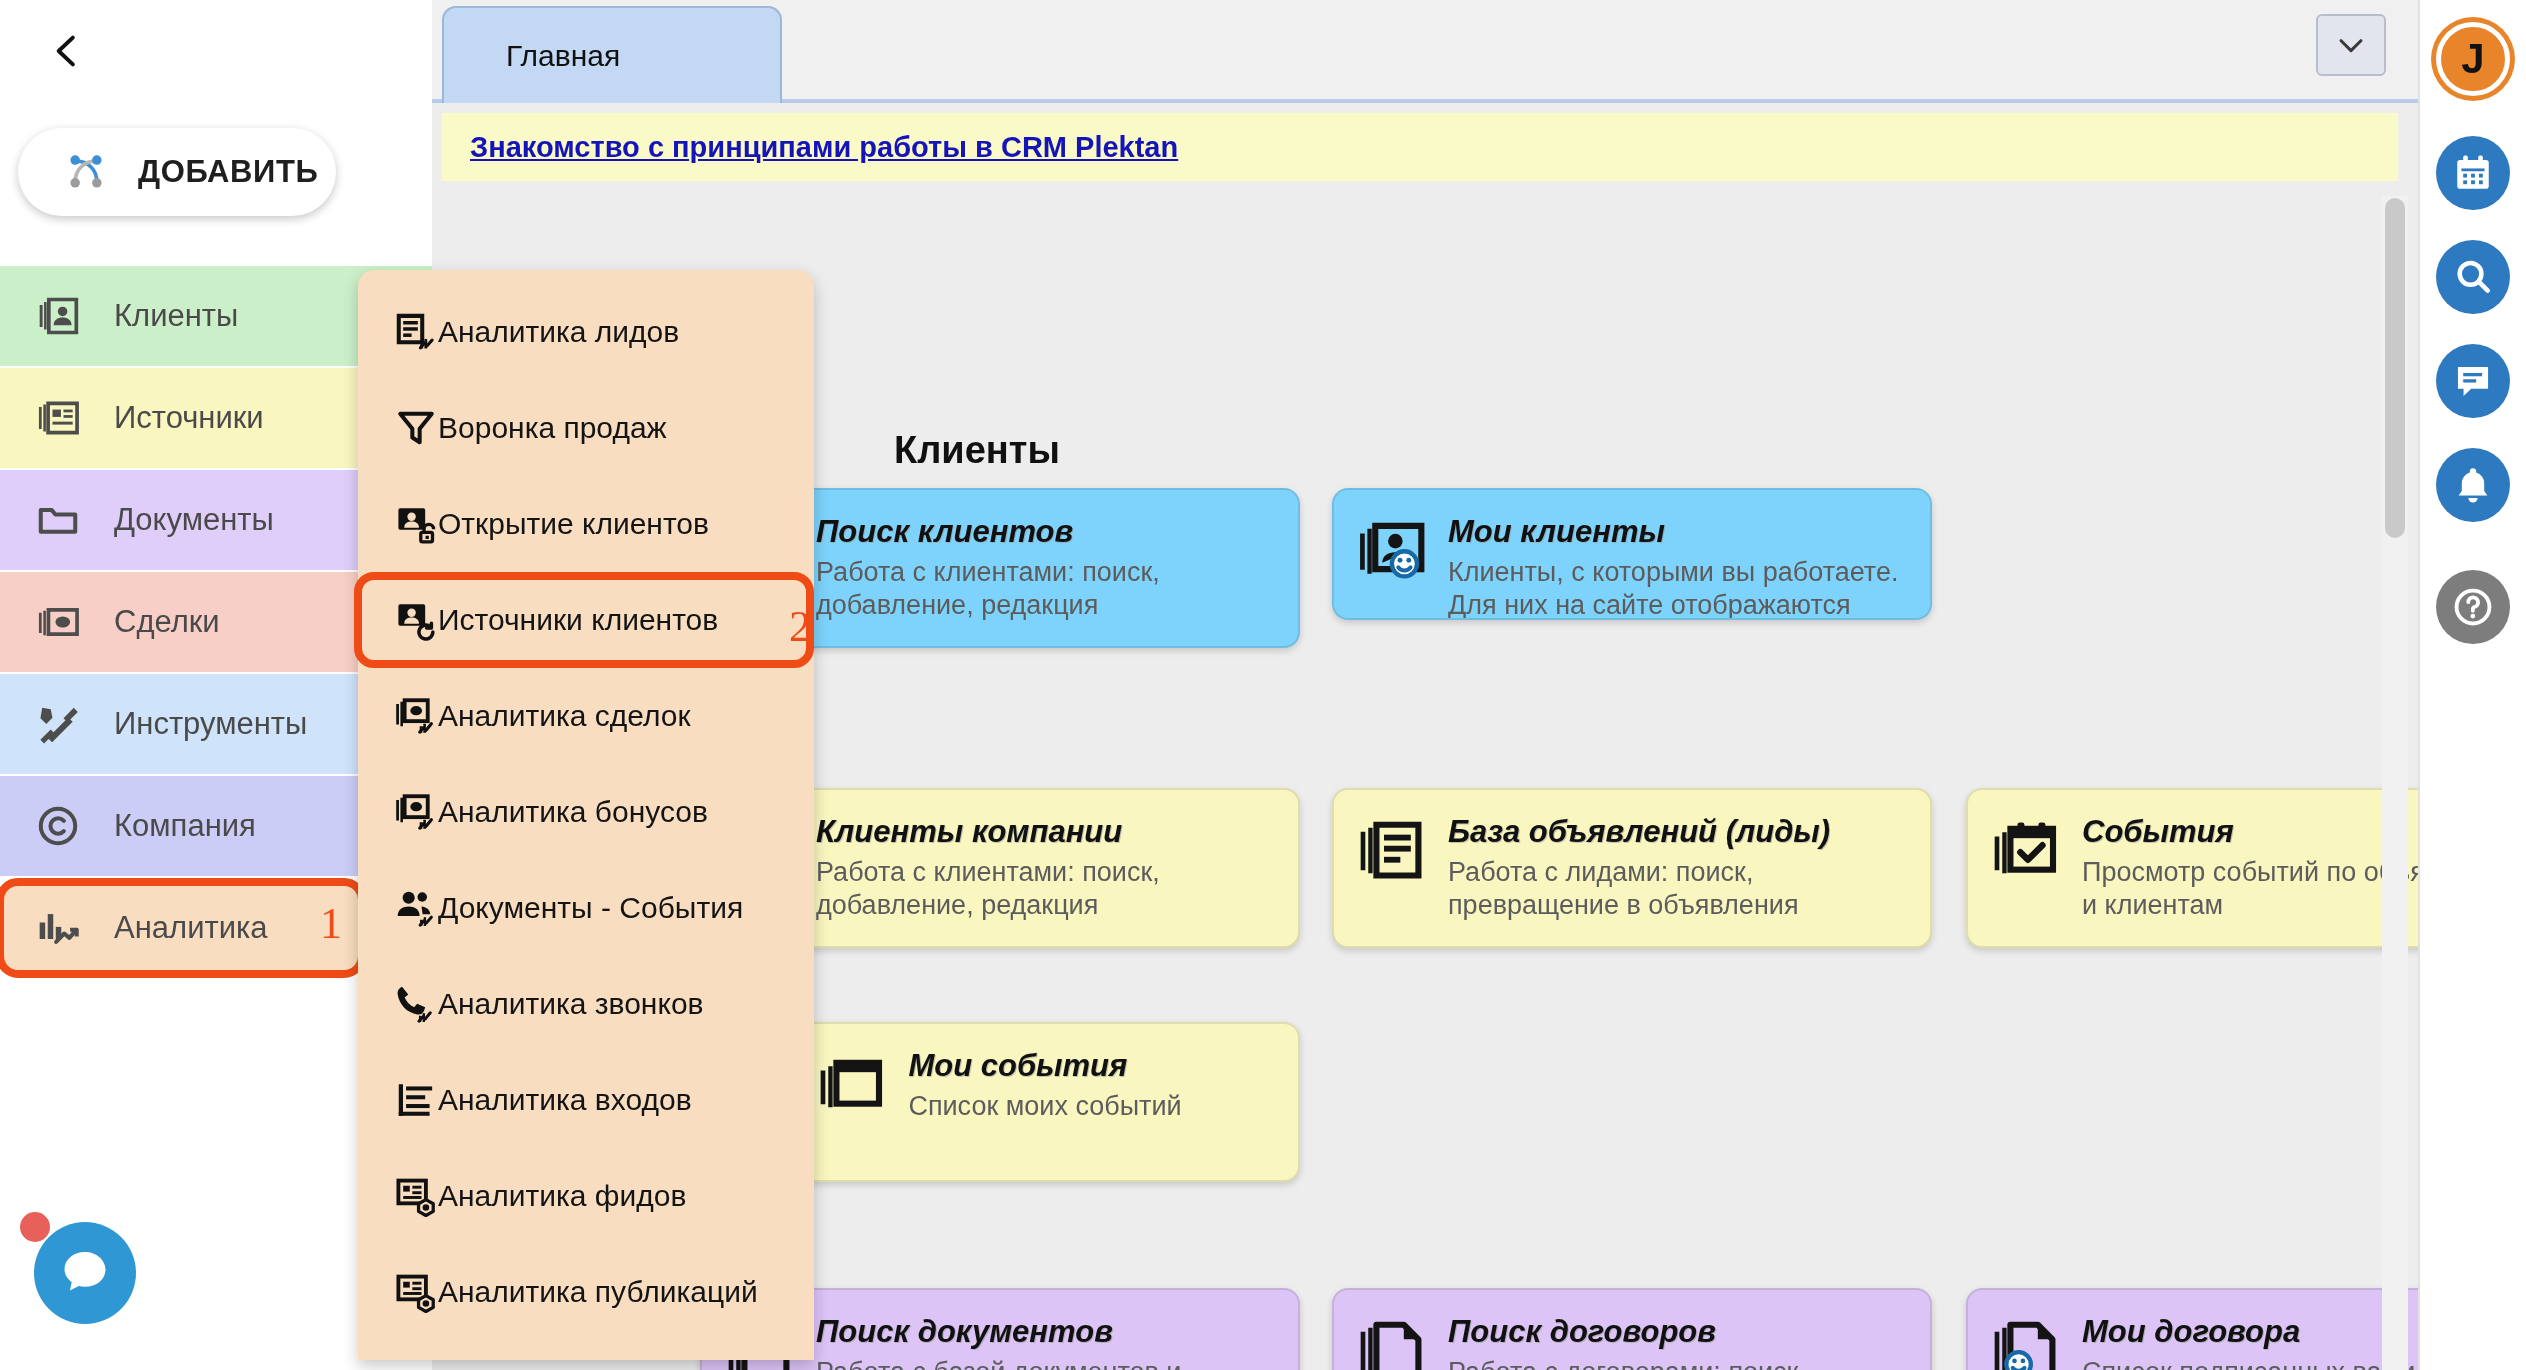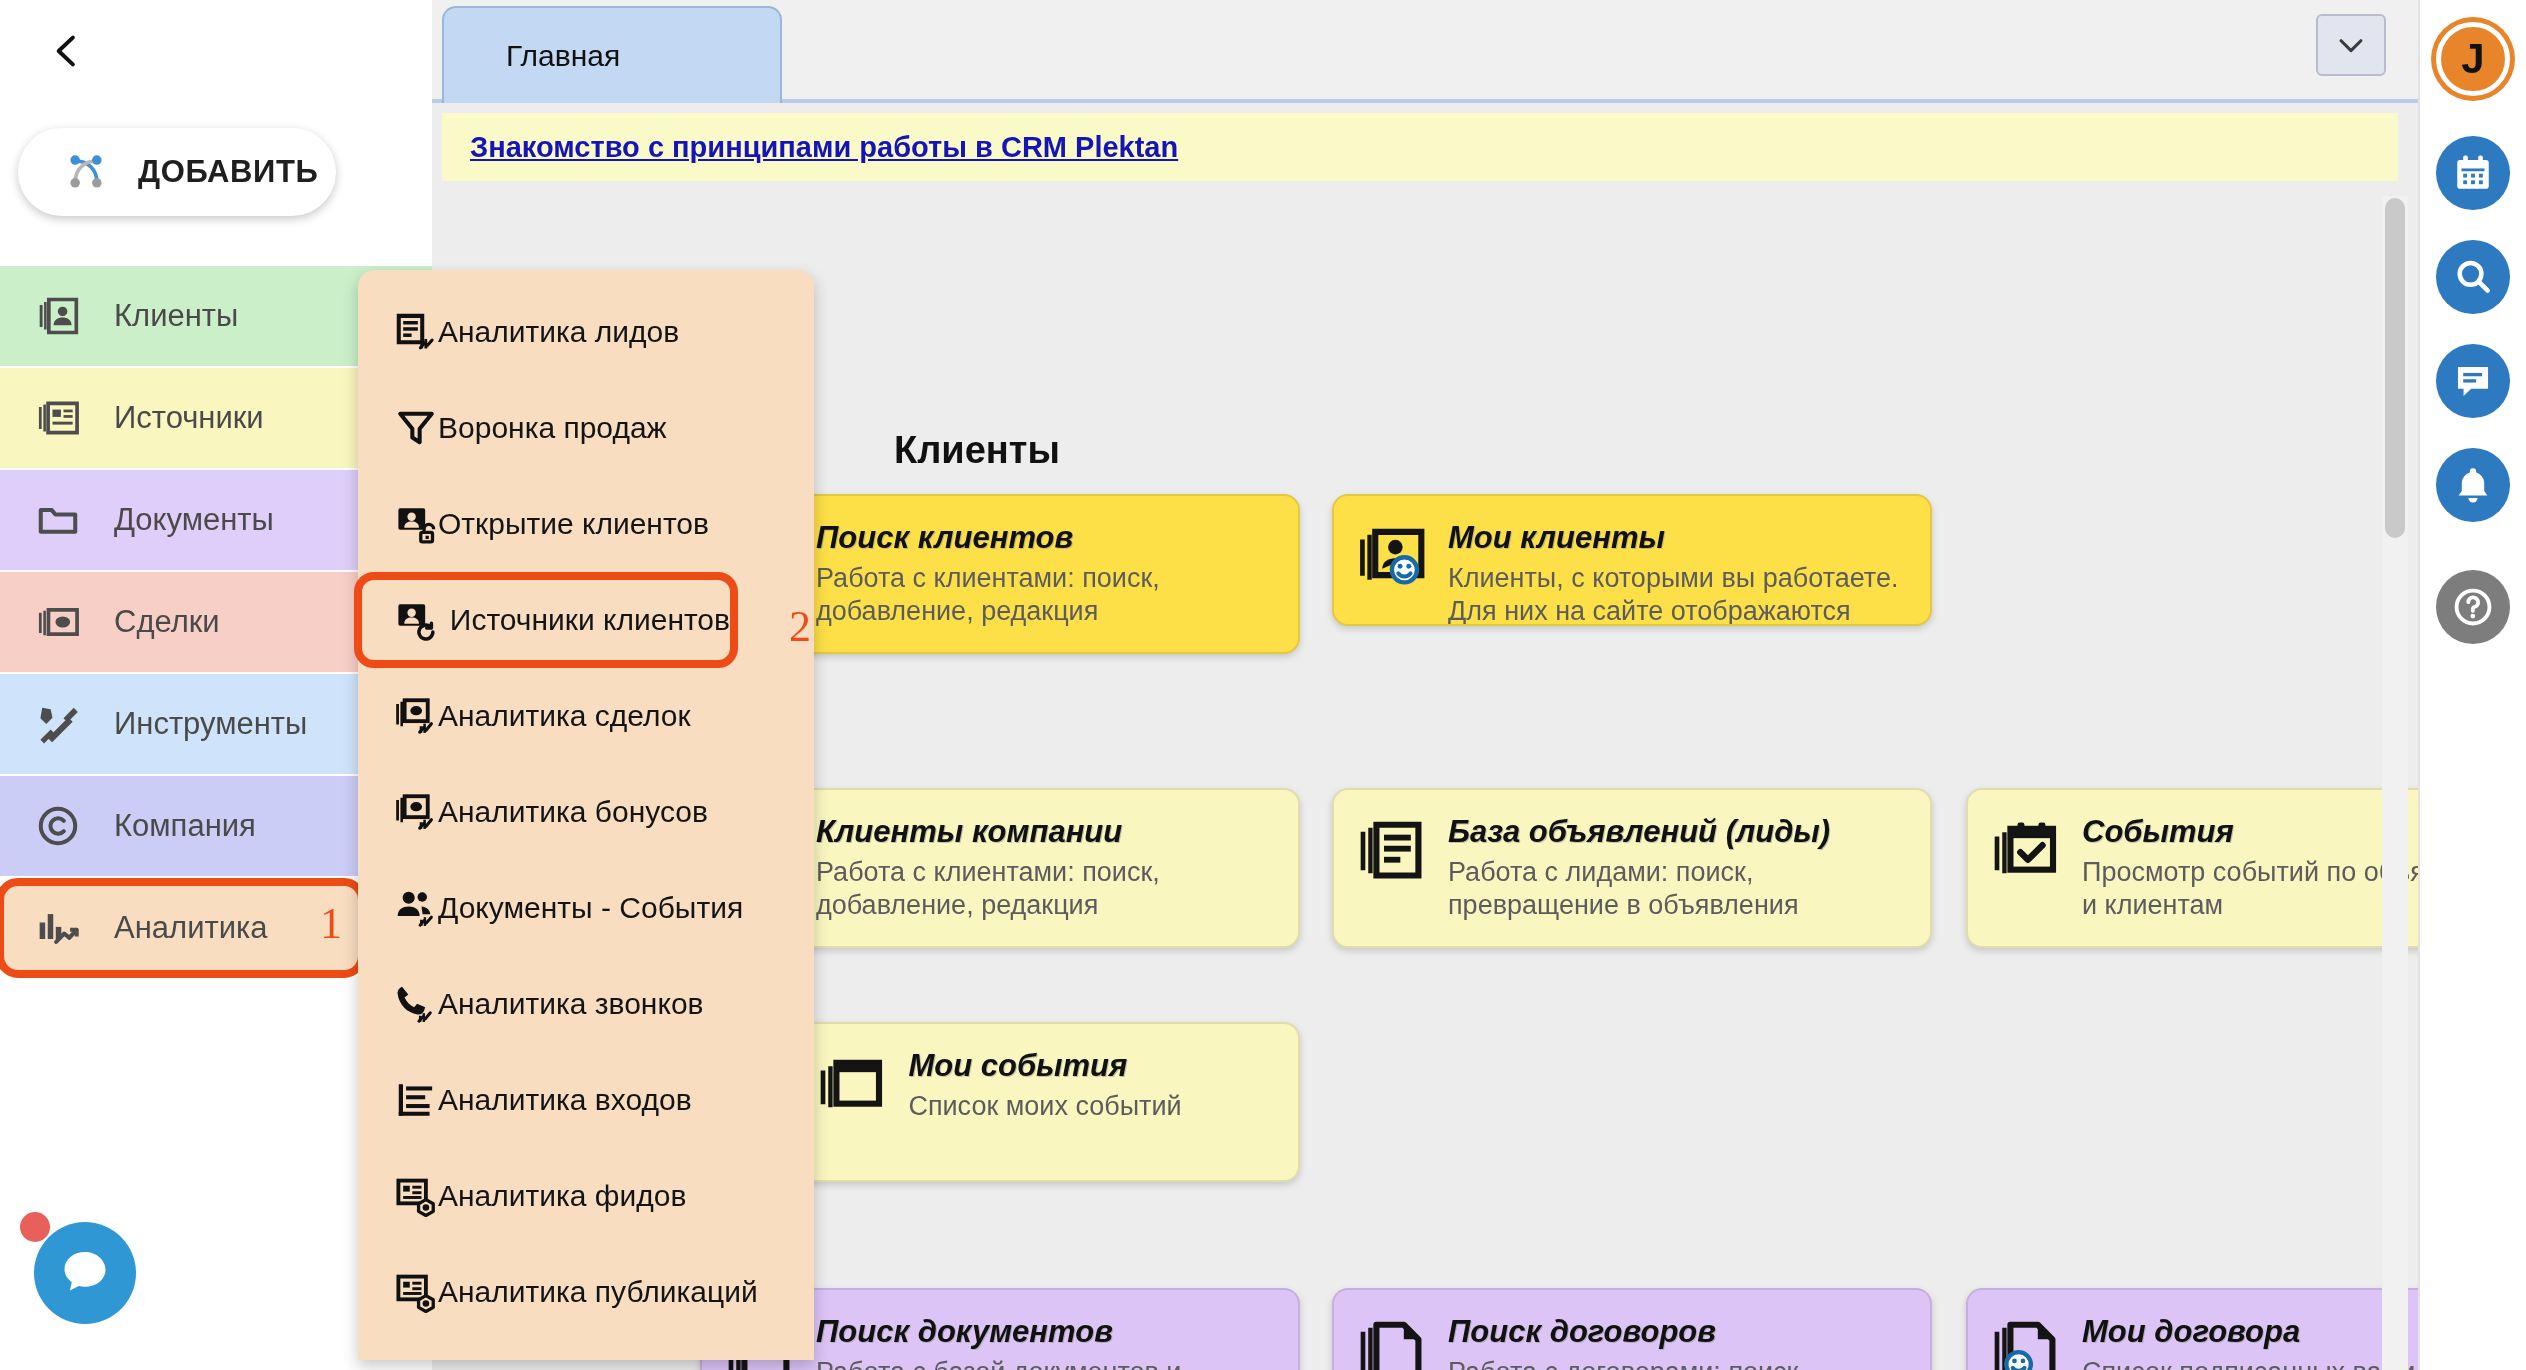--- a/index.html
+++ b/index.html
@@ -162,21 +162,21 @@
   }
   .card .cicon { flex: none; width: 70px; height: 70px; margin-top: 4px; }
   .card .ctxt { padding-top: 2px; }
   .card .ctitle {
     font-size: 31px; font-weight: 700; font-style: italic;
     color: #111; margin-bottom: 6px;
     text-shadow: 1px 1px 0 rgba(150,150,150,.55);
     white-space: nowrap;
   }
   .card .cdesc { font-size: 27px; color: #5c5c5c; line-height: 1.22; }
-  .c-green  { background: #fde047; margin-top: 6px; }
+  .c-green  { background: #7dd3fc; }
   .c-yellow { background: #FAF6C0; }
   .c-purple { background: #DCC4F7; }
 
   
   .flyout {
     position: absolute; left: 358px; top: 270px;
     width: 456px; height: 1090px;
     background: #F8DDC0;
     border-radius: 16px 16px 0 0;
     box-shadow: 0 6px 16px rgba(0,0,0,.22);
@@ -190,22 +190,21 @@
     cursor: pointer;
     position: relative;
   }
   .fitem svg { width: 44px; height: 44px; flex: none; }
   .fitem .flbl { font-size: 30px; color: #141414; white-space: nowrap; }
   .fitem.highlighted {
     border: 8px solid #EE4B16;
     border-radius: 20px;
     margin: 0 18px 0 -4px;
     padding-left: 32px;
-    width: 384px;
-    justify-content: space-between;
+    width: 460px;
   }
 
   
   .rail {
     position: absolute; left: 2418px; top: 0;
     width: 108px; height: 1370px;
     background: #ffffff;
     border-left: 2px solid #e2e2e2;
     display: flex; flex-direction: column; align-items: center;
     padding-top: 22px; gap: 30px;

